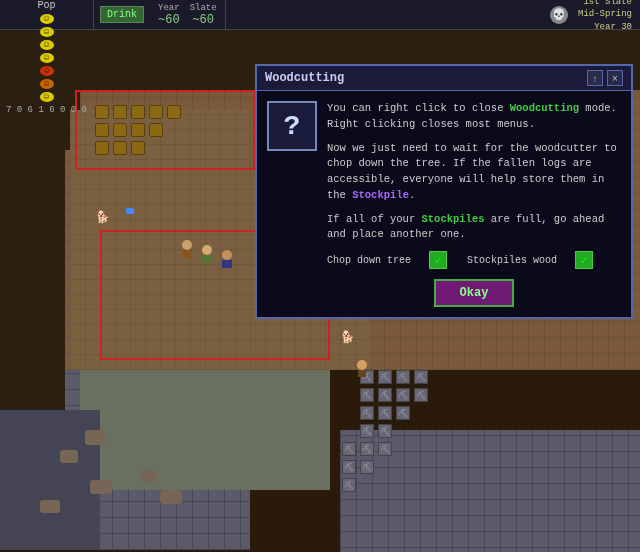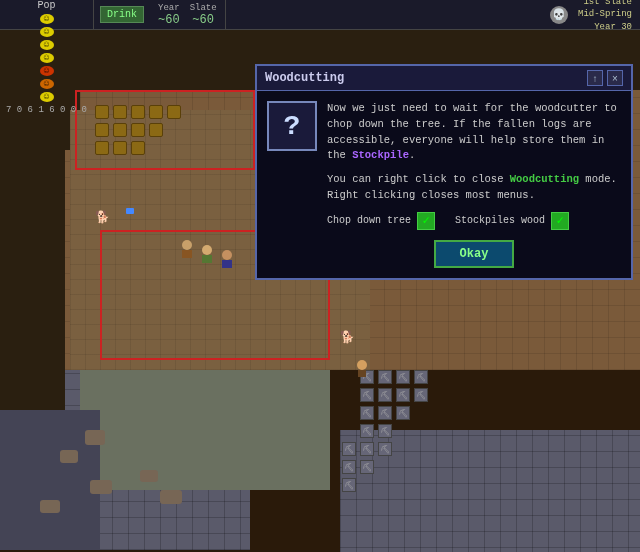--- a/index.html
+++ b/index.html
@@ -229,42 +229,42 @@
     .checklist {
       display: flex;
       gap: 20px;
       margin: 8px 0;
       flex-wrap: wrap;
     }
 
     .check-item {
       display: flex;
       align-items: center;
-      gap: 6px;
+      gap: 18px;
       color: #cccccc;
       font-size: 10px;
     }
 
     .check-mark {
       width: 18px;
       height: 18px;
       background: #22aa22;
       border: 1px solid #44cc44;
       display: flex;
       align-items: center;
       justify-content: center;
       color: #00ff00;
       font-size: 12px;
       font-weight: bold;
     }
 
     .okay-btn {
       display: block;
       margin: 10px auto 0;
-      background: #0c4a6e;
+      background: #701a75;
       border: 2px solid #44aa44;
       color: #88ff88;
       font-size: 12px;
       padding: 5px 24px;
       cursor: pointer;
       font-family: 'Courier New', monospace;
       font-weight: bold;
     }
 
     
@@ -493,24 +493,27 @@
       </div>
     </div>
 
     <div class="dialog-body">
       <div class="question-icon-box">
         <span class="question-mark">?</span>
       </div>
 
       <div class="dialog-content">
         <p class="dialog-text">
+          You can right click to close <span class="highlight-green">Woodcutting</span> mode. Right clicking closes most menus.
+        </p>
+        <p class="dialog-text">
           Now we just need to wait for the woodcutter to chop down the tree. If the fallen logs are accessible, everyone will help store them in the <span class="highlight-purple">Stockpile</span>.
         </p>
         <p class="dialog-text">
-          You can right click to close <span class="highlight-green">Woodcutting</span> mode. Right clicking closes most menus.
+          If all of your <span class="highlight-green">Stockpiles</span> are full, go ahead and place another one.
         </p>
 
         <div class="checklist">
           <div class="check-item">
             <span>Chop down tree</span>
             <div class="check-mark">✓</div>
           </div>
           <div class="check-item">
             <span>Stockpiles wood</span>
             <div class="check-mark">✓</div>

